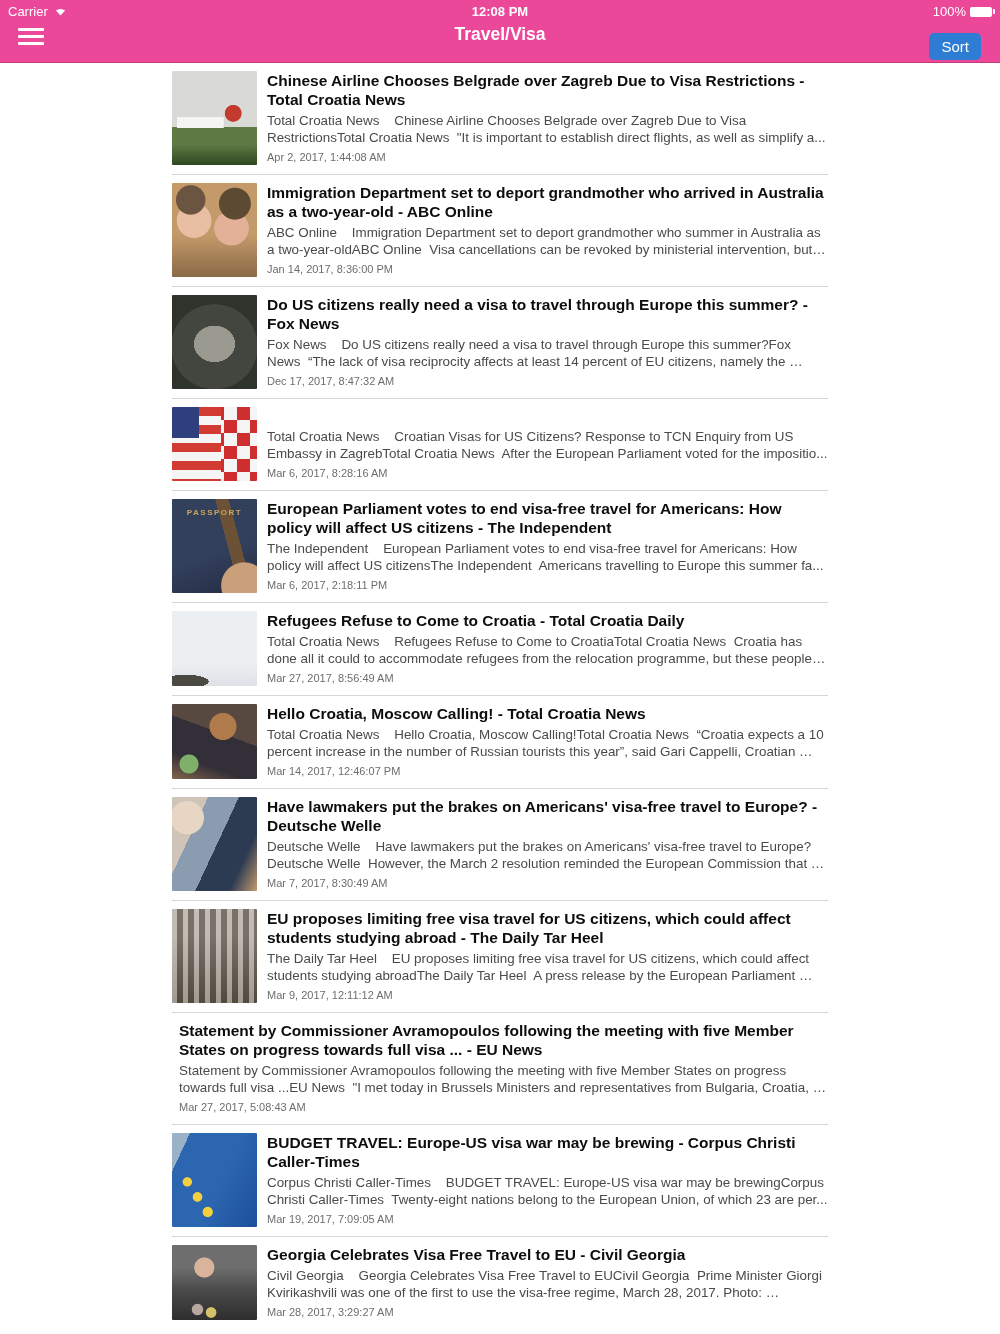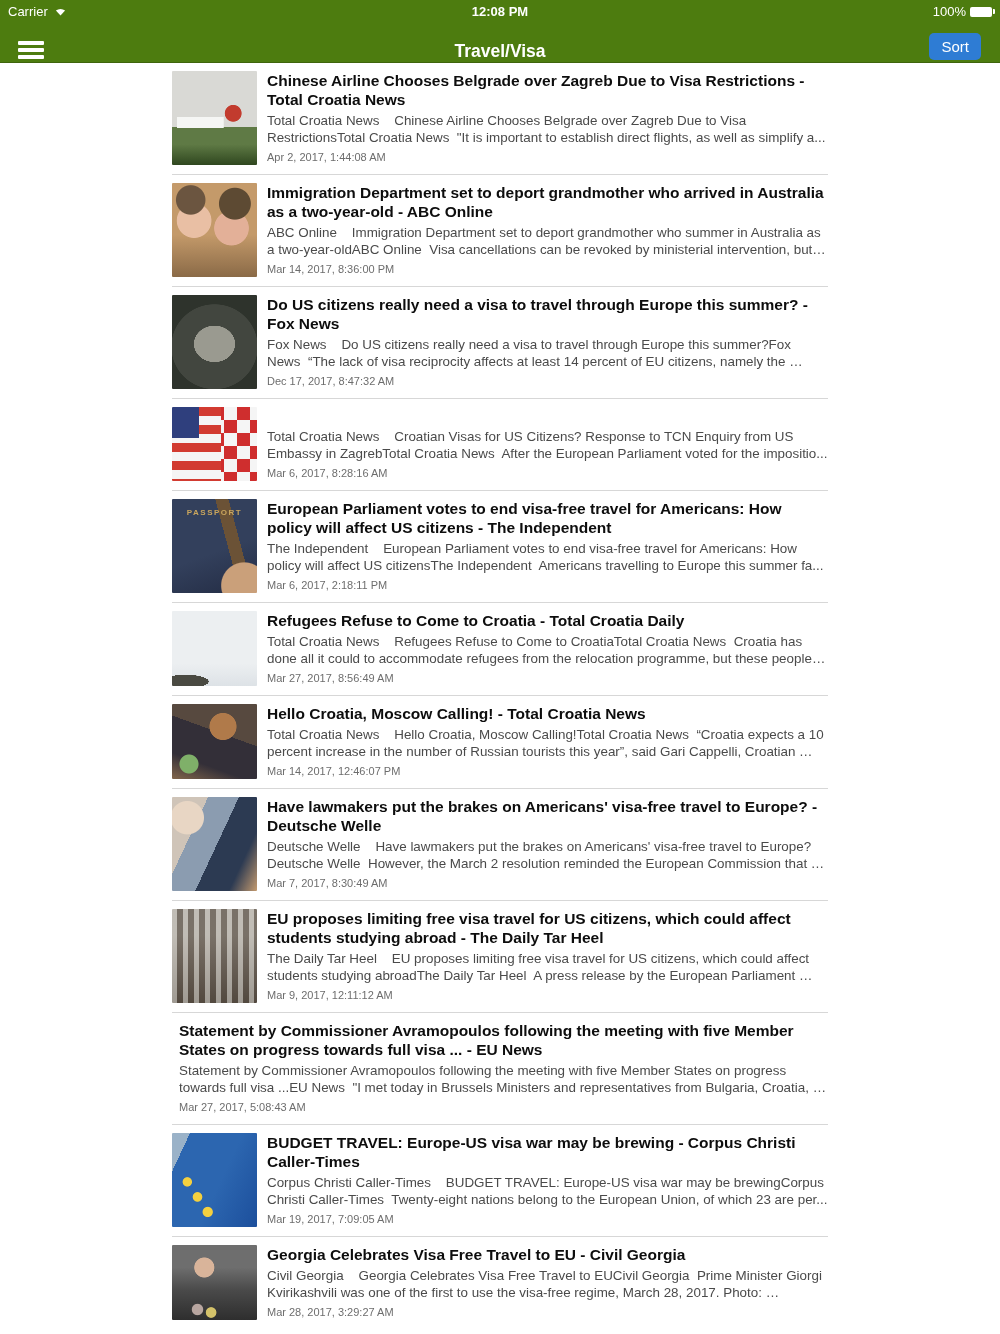--- a/index.html
+++ b/index.html
@@ -1,28 +1,28 @@
 <!DOCTYPE html>
 <html><head>
 <meta charset="utf-8">
 <style>
   * { box-sizing: border-box; margin: 0; padding: 0; }
   html,body { background:#ffffff; }
   body { font-family: "Liberation Sans", "DejaVu Sans", sans-serif; }
   .screen { position:relative; width:1000px; height:1334px; background:#fff; overflow:hidden; margin:0 auto; }
 
   
-  .topbar { background:#4d7c0f; color:#fff; }
+  .topbar { background:#ec4899; color:#fff; }
   .statusbar { height:24px; position:relative; font-size:13px; }
   .status-left { position:absolute; left:8px; top:4px; display:flex; align-items:center; gap:5px; }
   .status-time { position:absolute; left:0; right:0; top:4px; text-align:center; font-weight:bold; }
   .status-right { position:absolute; right:8px; top:4px; display:flex; align-items:center; gap:4px;justify-content:center; }
   .batt { position:relative; width:22px; height:10px; background:#fff; border-radius:2px; }
   .batt::after { content:""; position:absolute; right:-3px; top:2.5px; width:2px; height:5px; background:#fff; border-radius:0 1px 1px 0; }
-  .navbar { height:39px; position:relative; display:flex; align-items:flex-end; border-bottom:1px solid rgba(0,0,0,0.18); }
+  .navbar { height:39px; position:relative; display:flex; align-items:flex-start; border-bottom:1px solid rgba(0,0,0,0.18); }
   .hamburger { margin-left:18px; width:26px; cursor:pointer; }
   .hamburger .bar { height:3.5px; background:#fff; border-radius:1px; margin:3.5px 0; }
   .nav-title { position:absolute; left:0; right:0; text-align:center; font-size:17.5px; font-weight:bold; color:#fff; pointer-events:none; }
   .sort-btn { position:absolute; right:19px; top:9px; background:#2e7cd4; color:#fff; border:none; border-radius:5px; font-size:15px; padding:5px 12px; font-family:inherit; cursor:pointer; }
 
   
   .list { width:656px; margin:0 auto; }
   .item { display:flex; gap:10px; padding:8px 0 9px; cursor:pointer;align-items:flex-end; }
   .item.no-thumb .body { padding-left:7px; }
   .thumb { flex:0 0 85px; align-self:stretch; min-height:74px; border-radius:1px; background:#ccc; overflow:hidden; }
@@ -125,21 +125,21 @@
       </div>
     </div>
   <div class="sep"></div>
     <div class="item">
       <div class="thumb thumb-2">
         <span class="thumb-label"></span>
       </div>
       <div class="body">
         <div class="title">Immigration Department set to deport grandmother who arrived in Australia as a two-year-old - ABC Online</div>
         <div class="snippet">ABC Online    Immigration Department set to deport grandmother who summer in Australia as a two-year-oldABC Online  Visa cancellations can be revoked by ministerial intervention, but in...</div>
-        <div class="date">Mar 14, 2017, 8:36:00 PM</div>
+        <div class="date">Jan 14, 2017, 8:36:00 PM</div>
       </div>
     </div>
   <div class="sep"></div>
     <div class="item">
       <div class="thumb thumb-3">
         <span class="thumb-label"></span>
       </div>
       <div class="body">
         <div class="title">Do US citizens really need a visa to travel through Europe this summer? - Fox News</div>
         <div class="snippet">Fox News    Do US citizens really need a visa to travel through Europe this summer?Fox News  “The lack of visa reciprocity affects at least 14 percent of EU citizens, namely the citizens of...</div>

